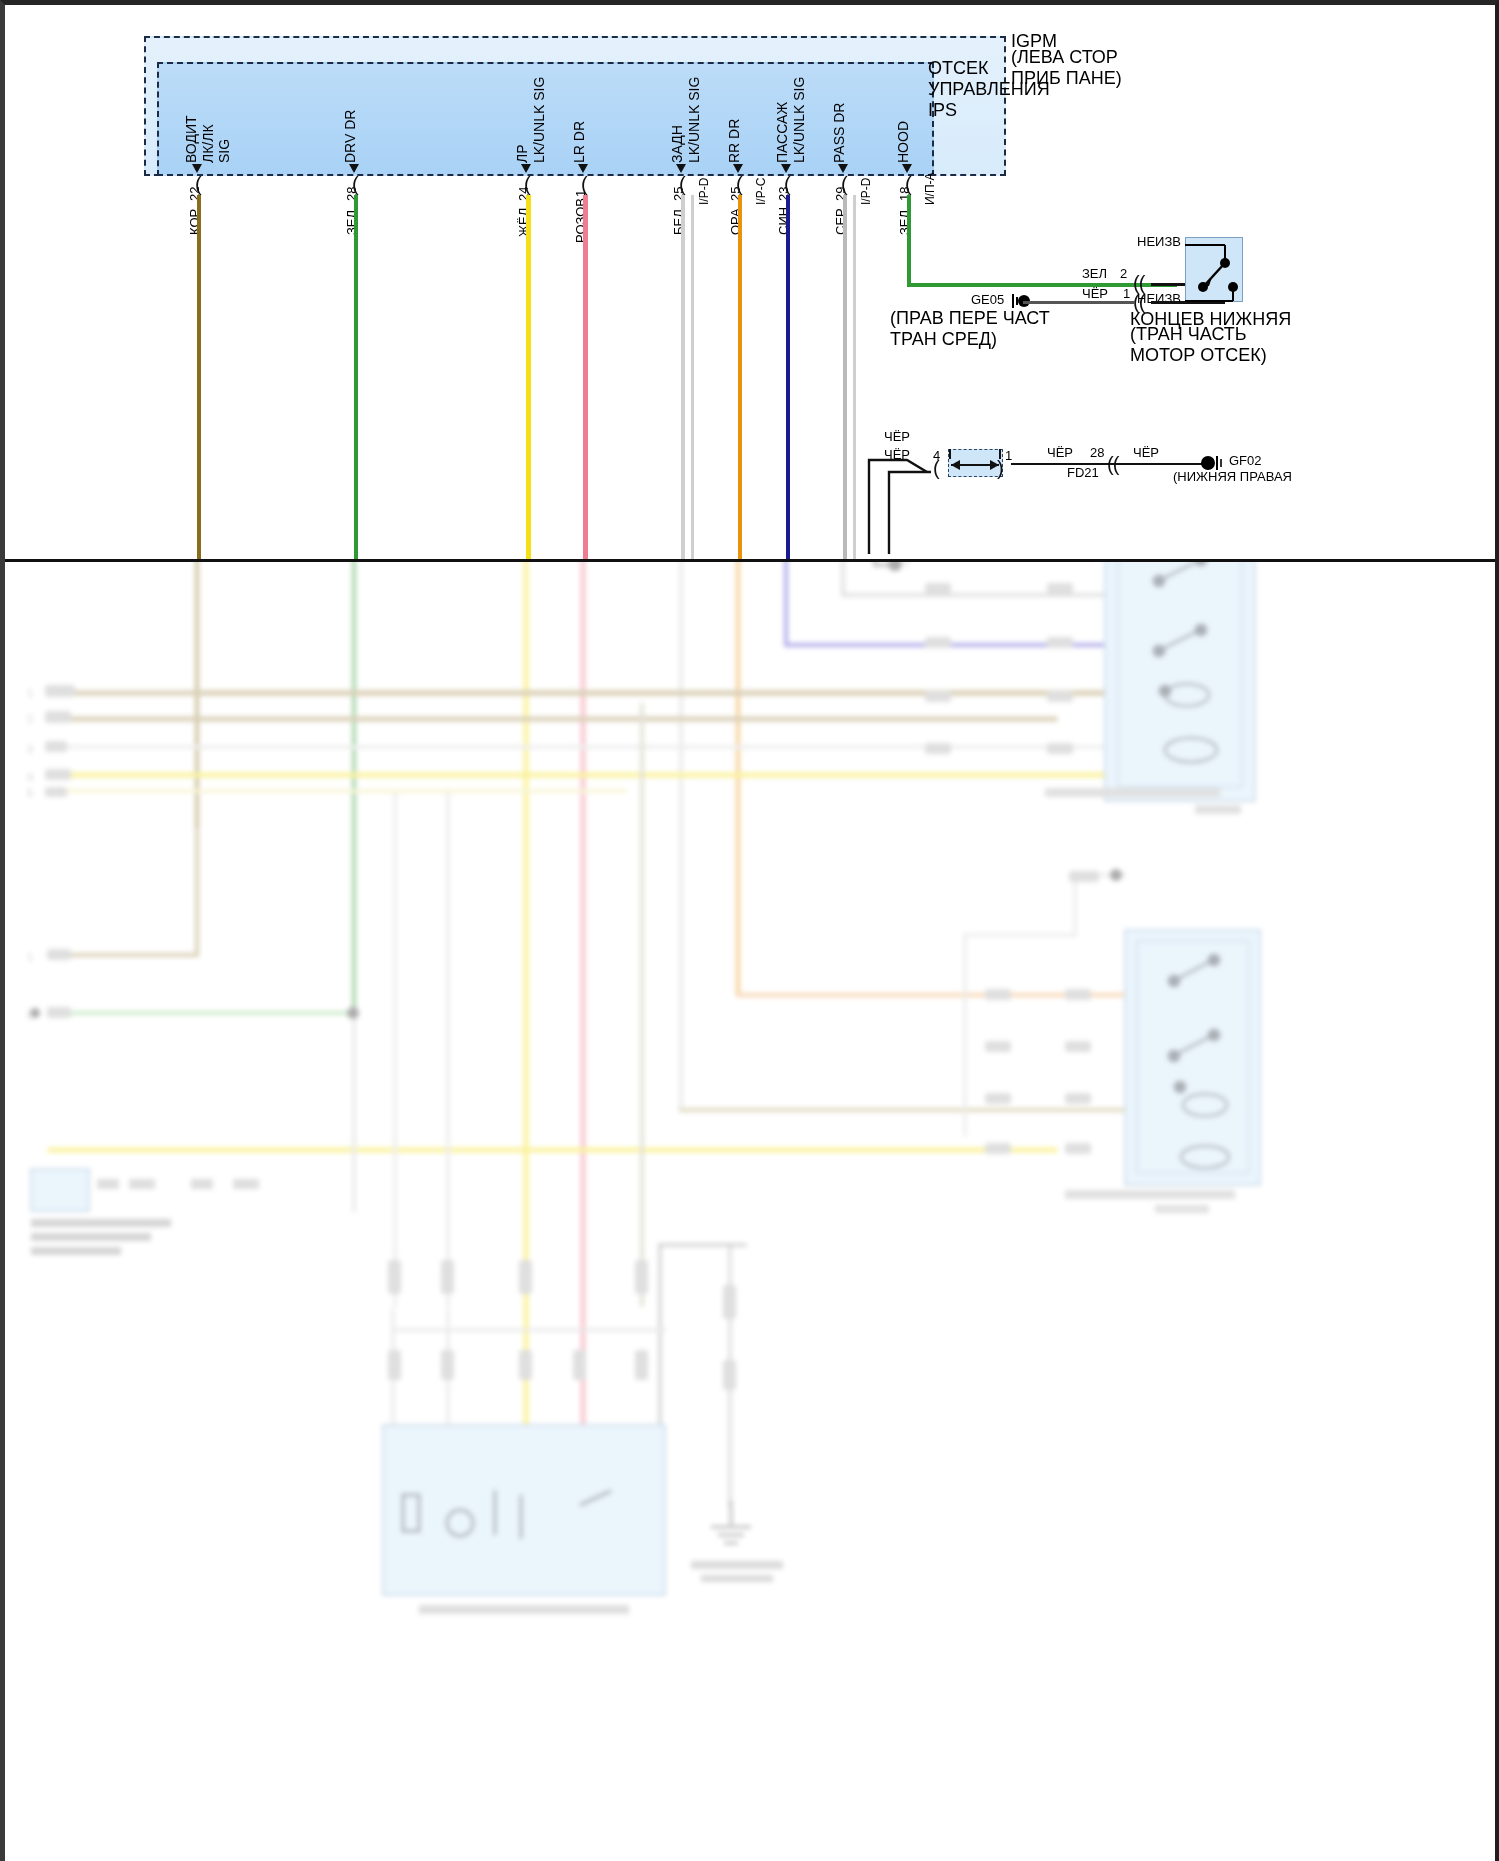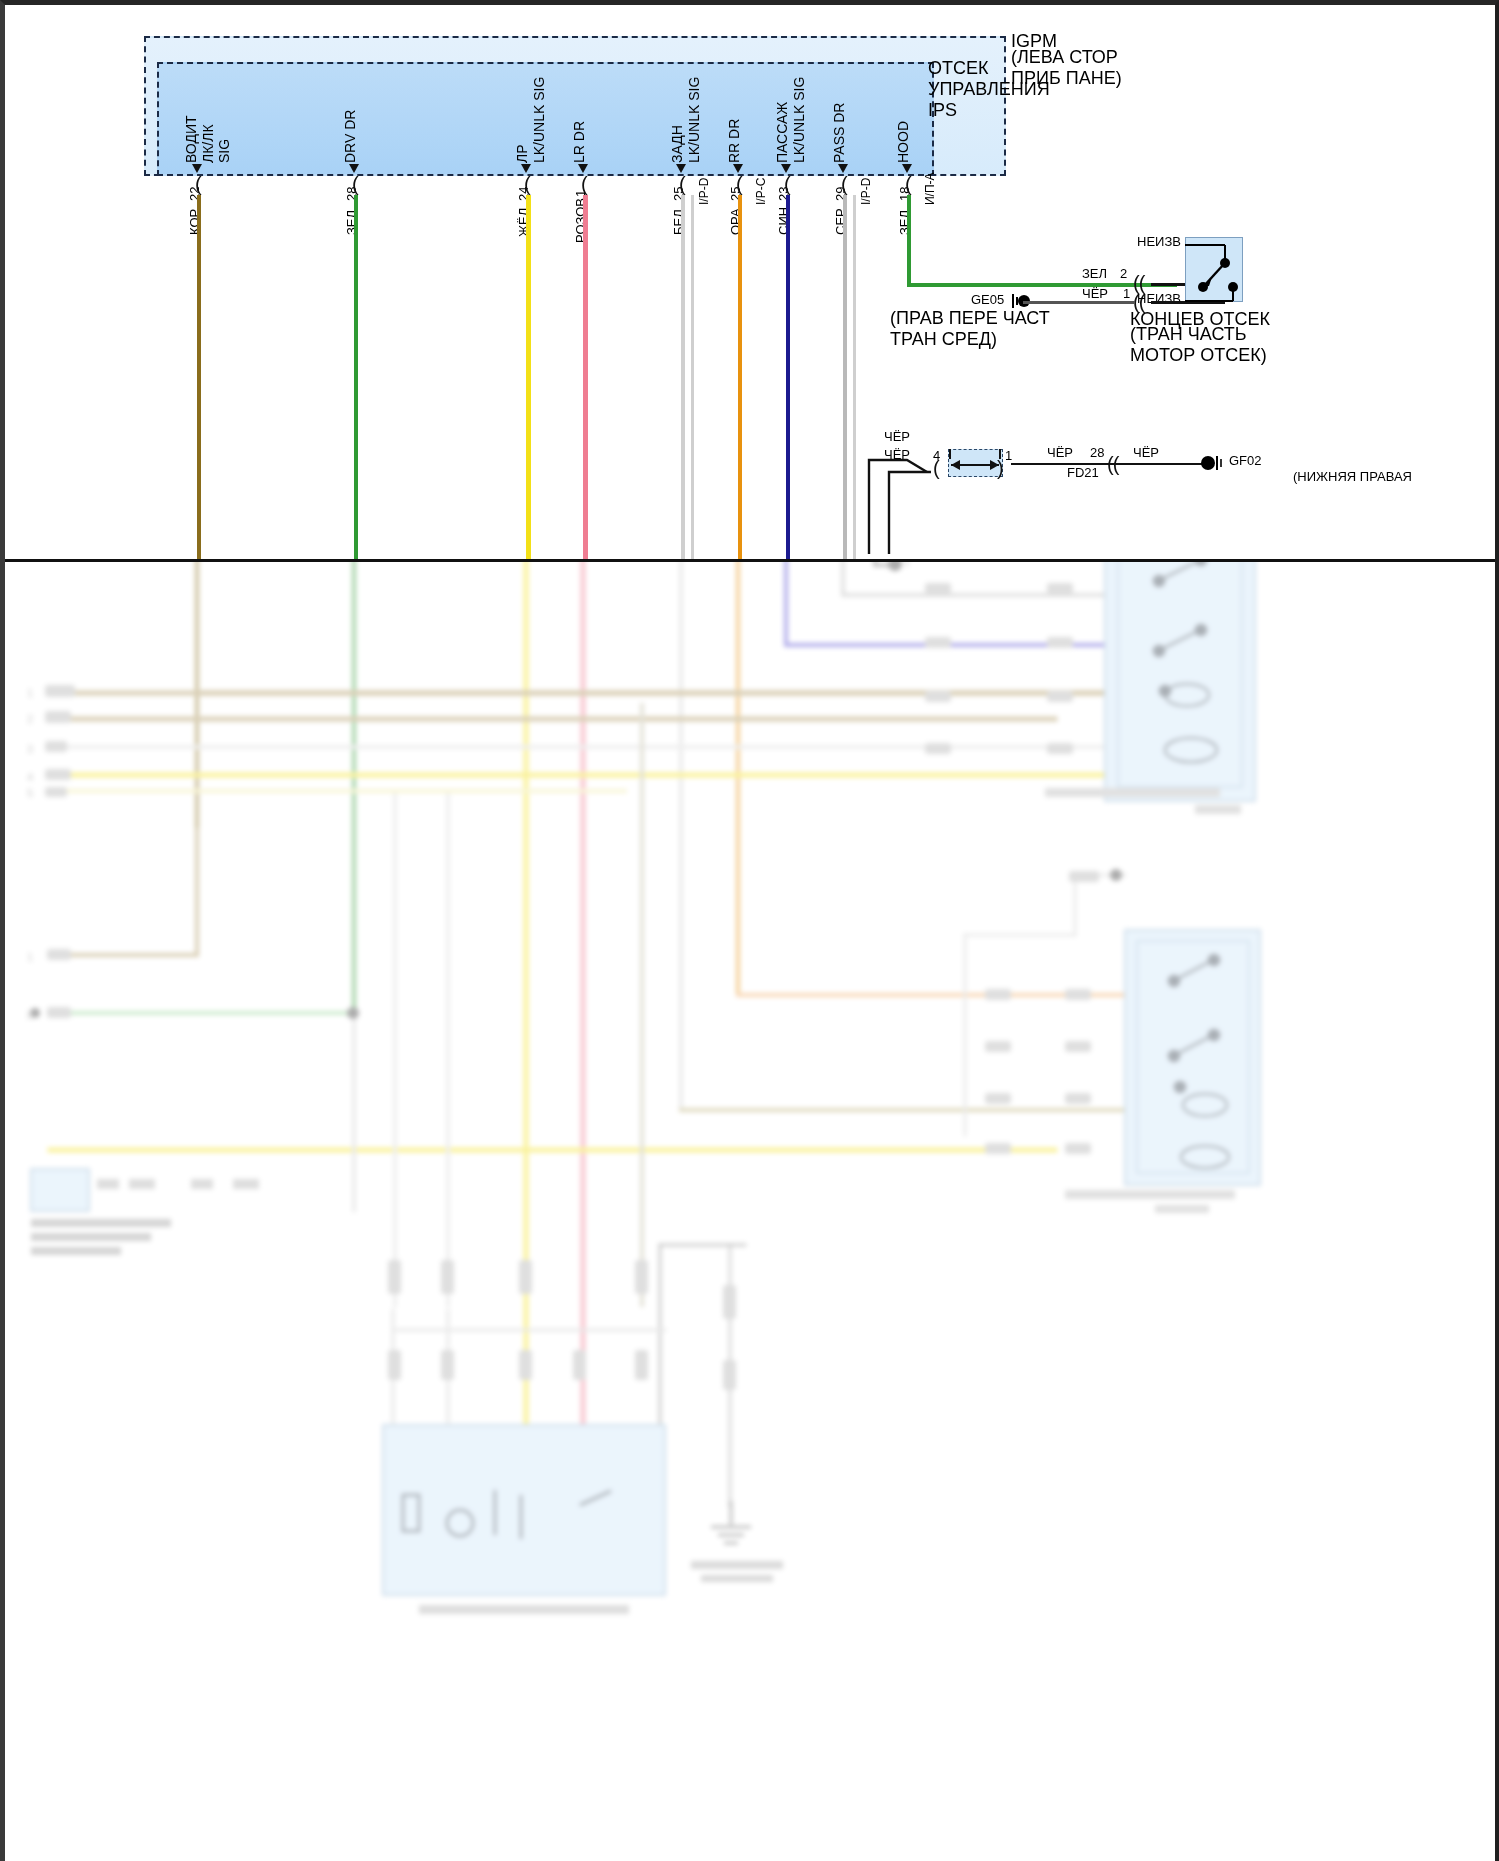--- a/index.html
+++ b/index.html
@@ -330,21 +330,21 @@
         <polygon points="20,52 29,42 26,51" fill="#000"></polygon>
         <circle cx="42" cy="28" r="5"></circle>
         <circle cx="20" cy="52" r="5"></circle>
         <circle cx="50" cy="52" r="5"></circle>
         <line x1="42" y1="28" x2="42" y2="10" stroke="#000" stroke-width="2"></line>
         <line x1="2" y1="10" x2="42" y2="10" stroke="#000" stroke-width="2"></line>
         <line x1="50" y1="52" x2="50" y2="66" stroke="#000" stroke-width="2"></line>
         <line x1="2" y1="66" x2="50" y2="66" stroke="#000" stroke-width="2"></line>
       </svg>
 
-      <div class="txt b ctr" style="left:1125px;top:304px;width:170px;">КОНЦЕВ ОТСЕК</div>
+      <div class="txt b ctr" style="left:1125px;top:304px;width:170px;">КОНЦЕВ НИЖНЯЯ</div>
       <div class="txt ctr" style="left:1125px;top:319px;width:170px;">(ТРАН ЧАСТЬ
 МОТОР ОТСЕК)</div>
 
       <div class="txt smlbl" style="left:966px;top:287px;">GE05</div>
       <svg width="24" height="20" style="position:absolute;left:1005px;top:287px;" xmlns="http://www.w3.org/2000/svg">
         <line x1="3" y1="2" x2="3" y2="16" stroke="#000" stroke-width="2"></line>
         <line x1="7" y1="5" x2="7" y2="13" stroke="#000" stroke-width="2"></line>
         <circle cx="14" cy="9" r="6" fill="#000"></circle>
       </svg>
       <div class="hline" style="left:1018px;top:296px;width:112px;border-top-width:3px;border-top-color:#555;"></div>
@@ -381,17 +381,17 @@
       <div class="txt smlbl" style="left:1062px;top:460px;">FD21</div>
       <div class="txt smlbl" style="left:1128px;top:440px;">ЧЁР</div>
       <div class="hline" style="left:1120px;top:458px;width:84px;border-top-width:2.4px;border-top-color:#111;"></div>
 
       <svg width="26" height="20" style="position:absolute;left:1196px;top:449px;" xmlns="http://www.w3.org/2000/svg">
         <circle cx="7" cy="9" r="7" fill="#000"></circle>
         <line x1="16" y1="2" x2="16" y2="16" stroke="#000" stroke-width="2"></line>
         <line x1="20" y1="5" x2="20" y2="13" stroke="#000" stroke-width="1.6"></line>
       </svg>
       <div class="txt smlbl" style="left:1224px;top:448px;">GF02</div>
-      <div class="txt smlbl" style="left:1288px;top:464px;">(НИЖНЯЯ ПРАВАЯ</div>
+      <div class="txt smlbl" style="left:1168px;top:464px;">(НИЖНЯЯ ПРАВАЯ</div>
 
     </div>
   </div>
 </div>
 
 </body></html>

